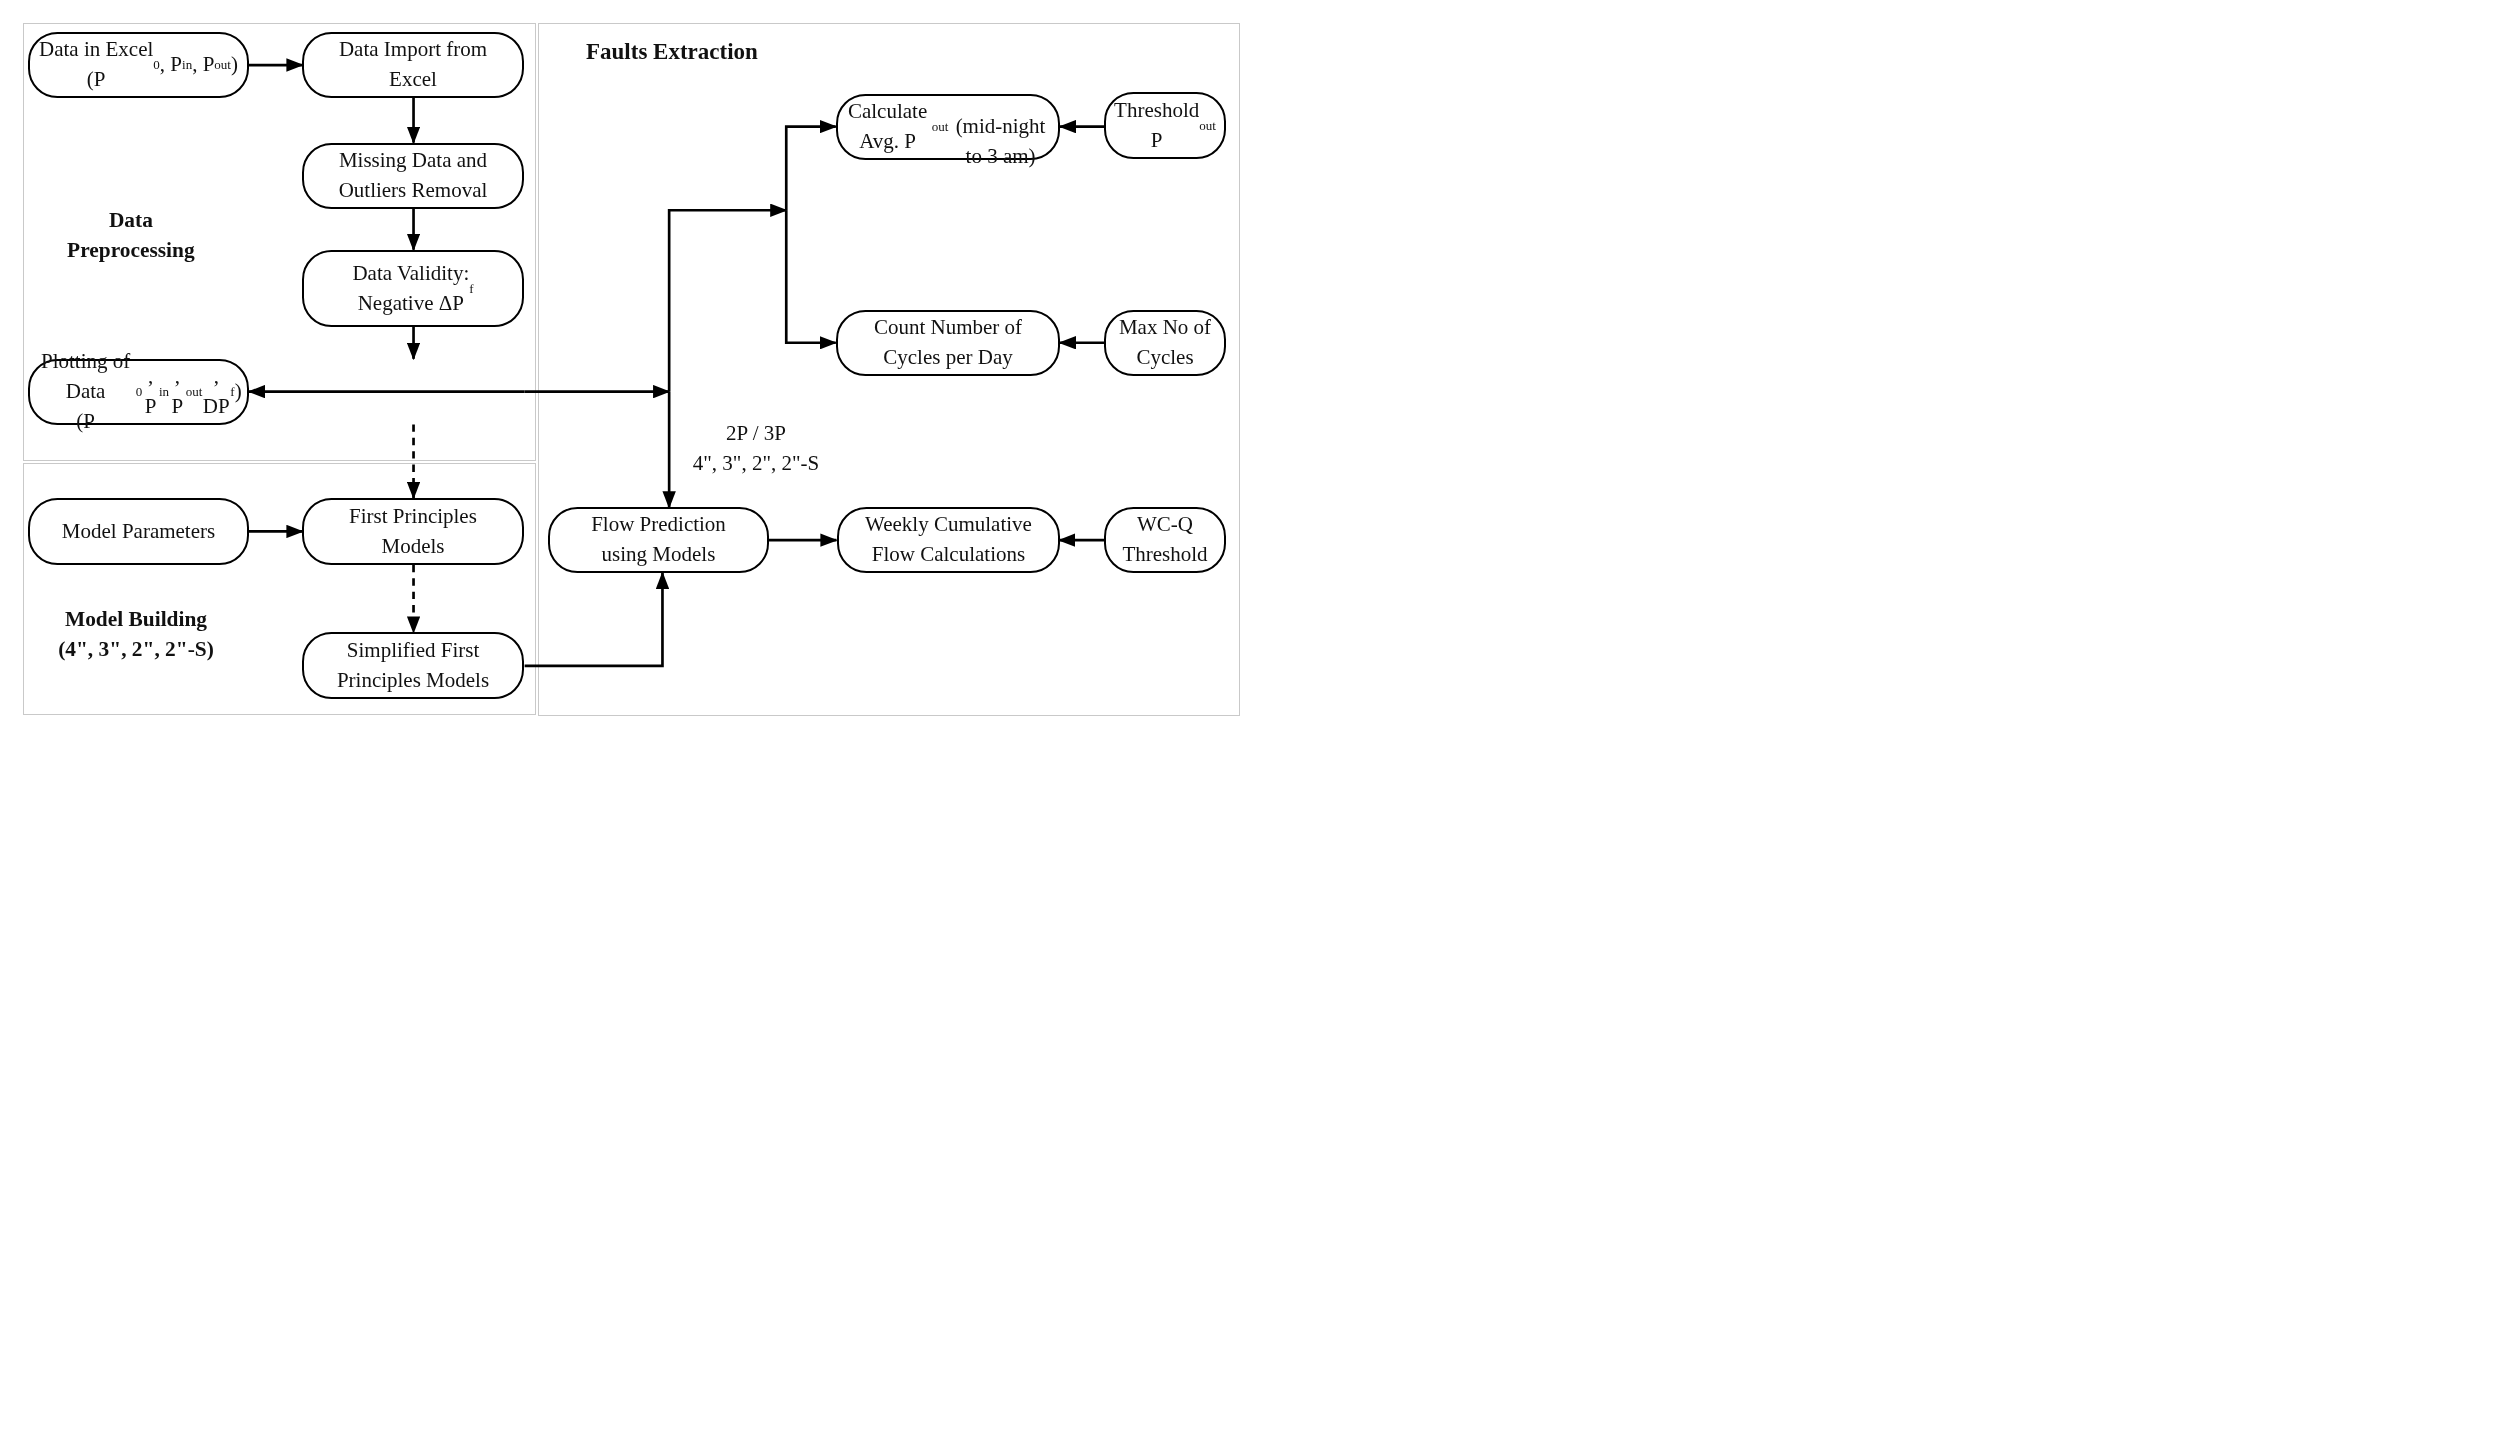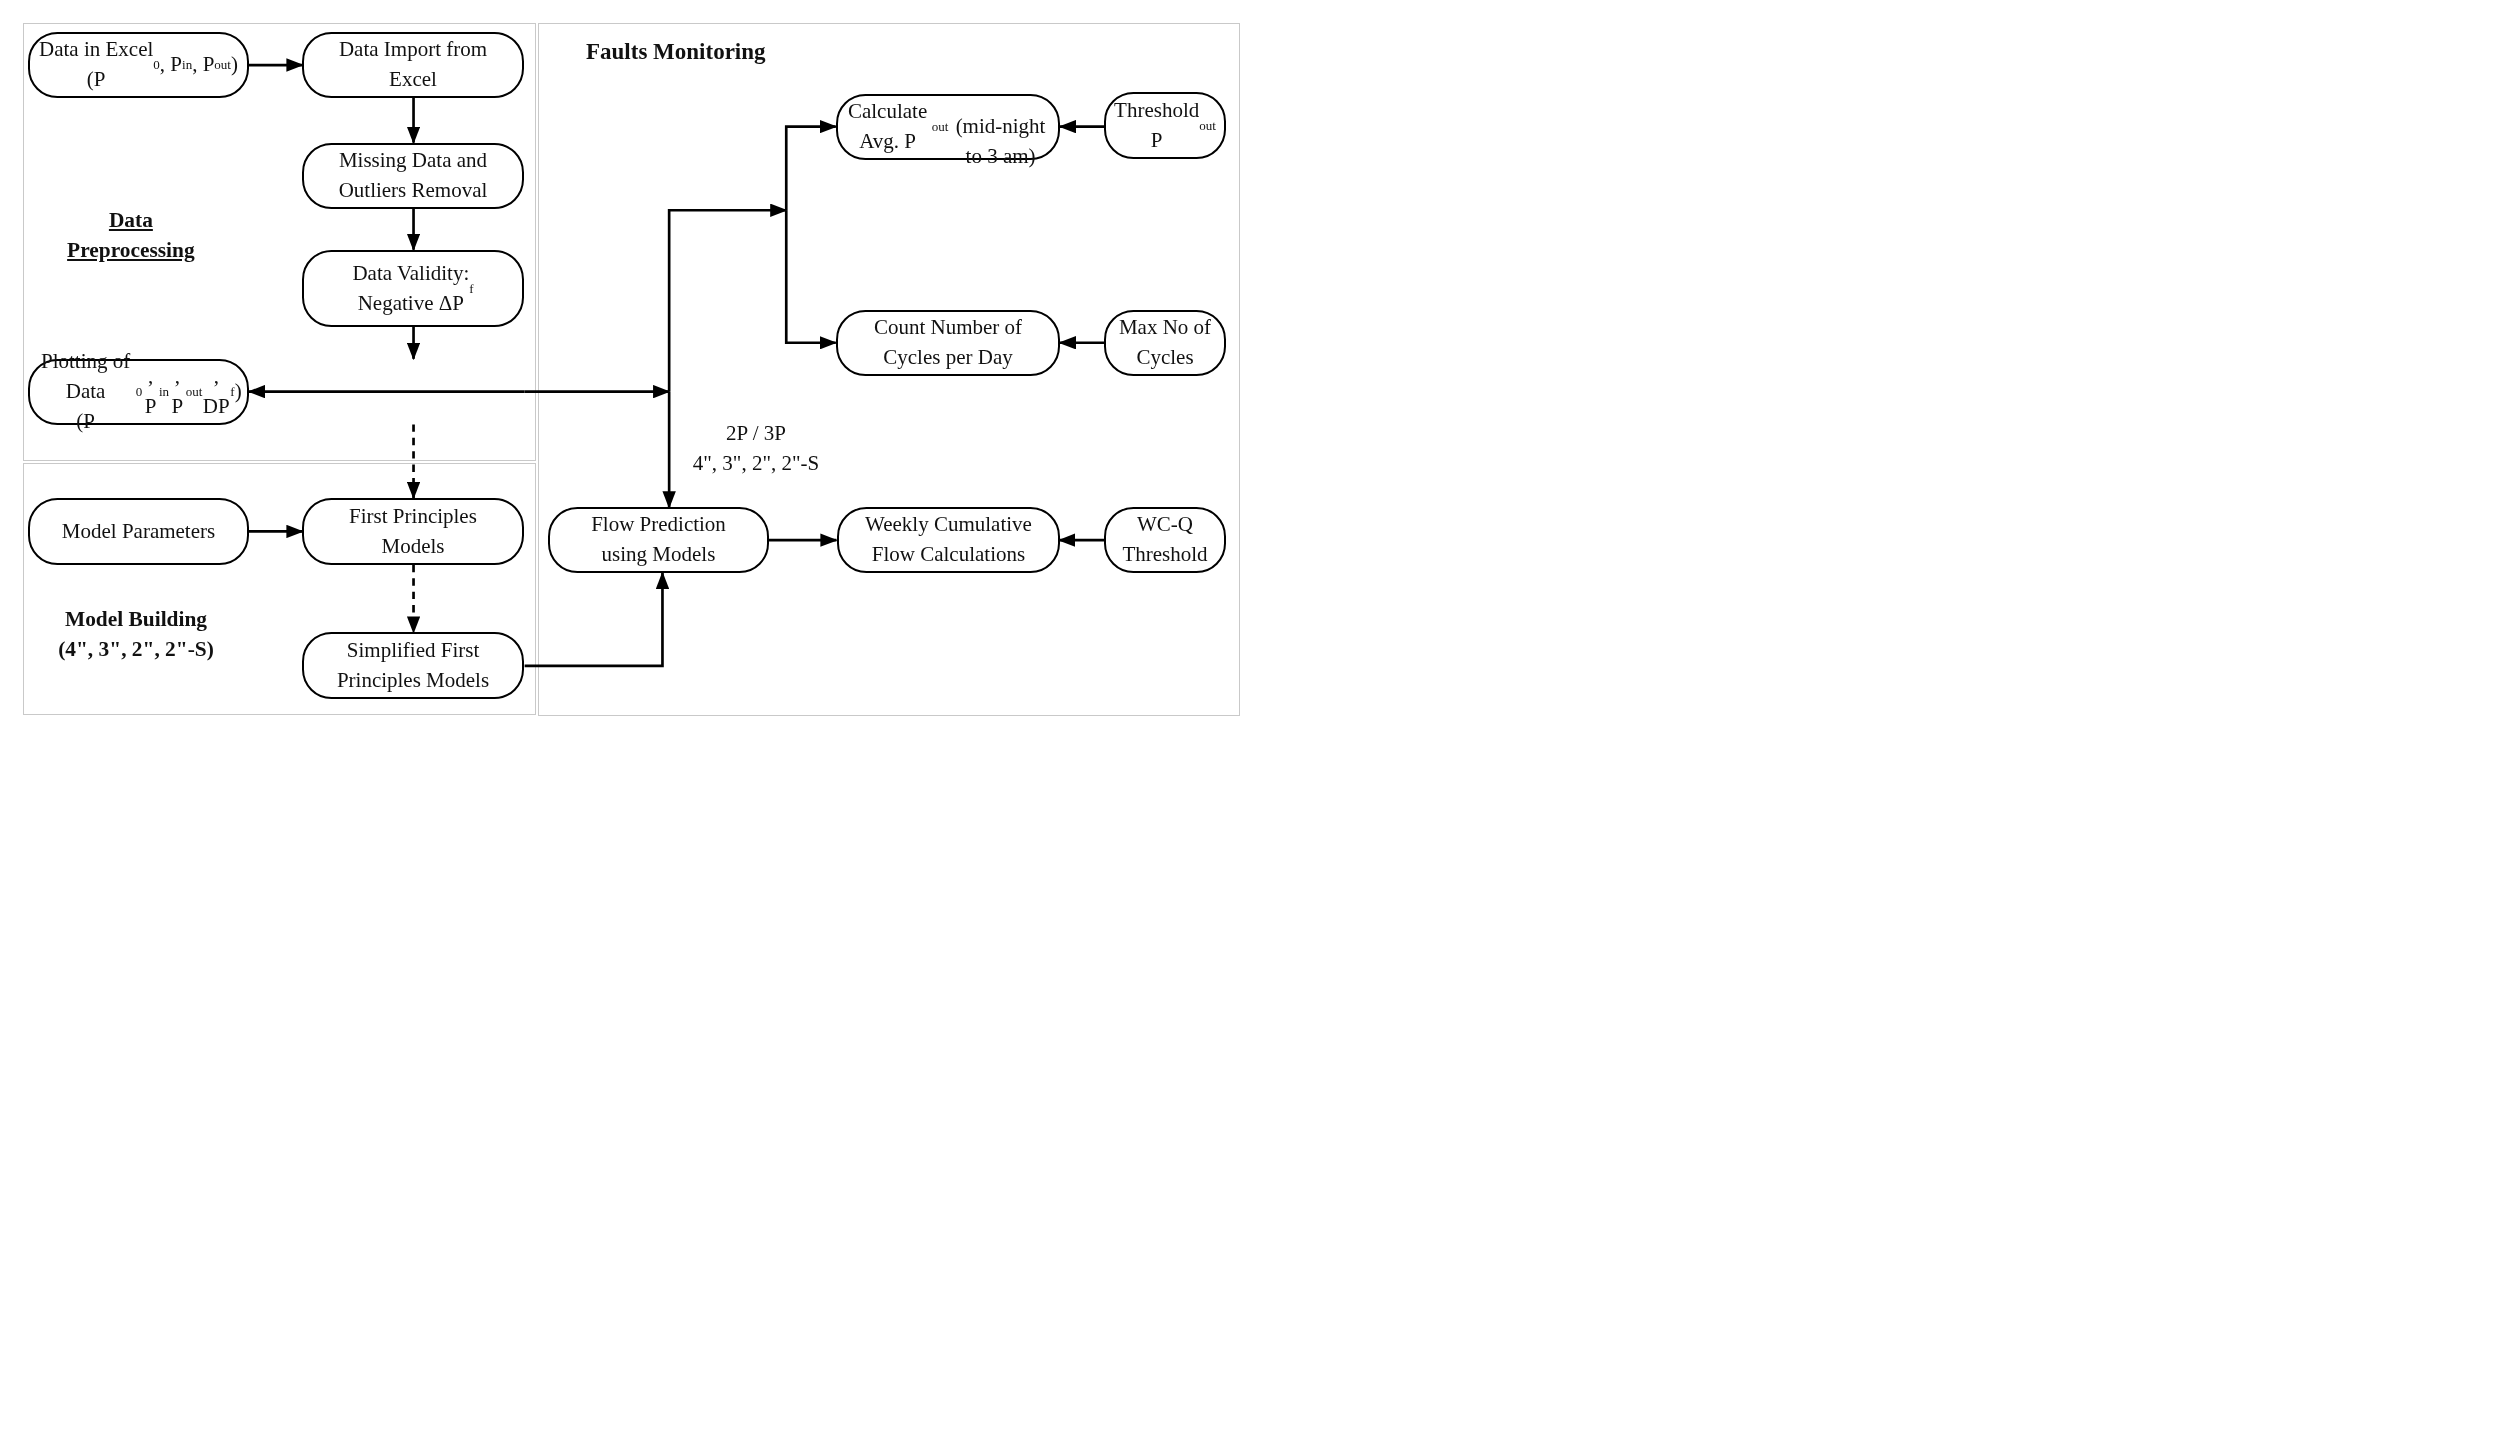--- a/index.html
+++ b/index.html
@@ -57,22 +57,22 @@
     <path class="conn" d="M1000 585 V758" marker-end="url(#arr)"></path>
     <path class="conn" d="M1000 585 V314 H1175" marker-end="url(#arr)"></path>
     <path class="conn" d="M1175 314 V189 H1249" marker-end="url(#arr)"></path>
     <path class="conn" d="M1175 314 V512 H1249" marker-end="url(#arr)"></path>
     <path class="conn" d="M1650 189 H1584" marker-end="url(#arr)"></path>
     <path class="conn" d="M1650 512 H1584" marker-end="url(#arr)"></path>
     <path class="conn" d="M1149 807 H1250" marker-end="url(#arr)"></path>
     <path class="conn" d="M1650 807 H1583" marker-end="url(#arr)"></path>
   </svg>
 
-  <div class="heading" style="left:586px;top:39px;">Faults Monitoring</div>
-  <div class="flabel bold" style="left:23.4px;top:205px;width:215px;text-decoration:underline;">Data<br>Preprocessing</div>
+  <div class="heading" style="left:586px;top:39px;">Faults Extraction</div>
+  <div class="flabel bold" style="left:23.4px;top:205px;width:215px;">Data<br>Preprocessing</div>
   <div class="flabel bold" style="left:22px;top:604px;width:228px;">Model Building<br>(4", 3", 2", 2"-S)</div>
   <div class="flabel" style="left:622px;top:419px;width:268px;">2P / 3P<br>4", 3", 2", 2"-S</div>
 
   <div class="node" style="left:28px;top:32px;width:221px;height:66px;">Data in Excel<br>(P<sub>0</sub>, P<sub>in</sub>, P<sub>out</sub>)</div>
   <div class="node" style="left:302px;top:32px;width:222px;height:66px;">Data Import from<br>Excel</div>
   <div class="node" style="left:302px;top:143px;width:222px;height:66px;">Missing Data and<br>Outliers Removal</div>
   <div class="node" style="left:302px;top:250px;width:222px;height:77px;">Data Validity:<br>Negative ΔP<sub>f</sub></div>
   <div class="node" style="left:28px;top:359px;width:221px;height:66px;">Plotting of Data<br>(P<sub>0</sub>, P<sub>in</sub>, P<sub>out</sub>, DP<sub>f</sub>)</div>
   <div class="node" style="left:302px;top:498px;width:222px;height:67px;">First Principles<br>Models</div>
   <div class="node" style="left:28px;top:498px;width:221px;height:67px;">Model Parameters</div>

